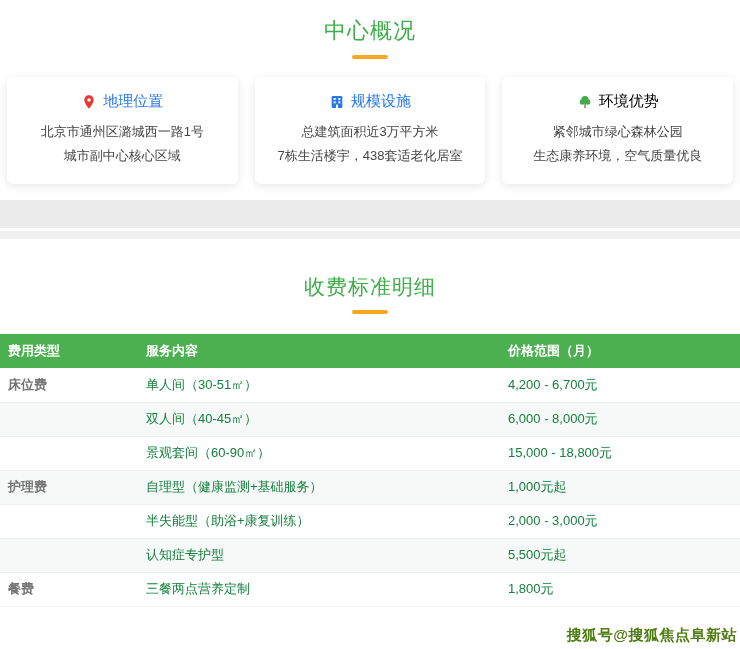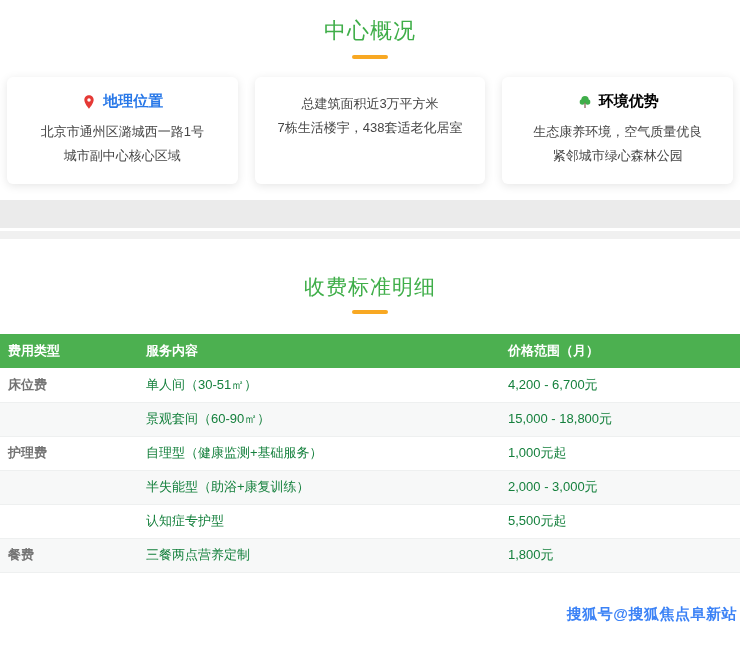--- a/index.html
+++ b/index.html
@@ -38,21 +38,21 @@
     box-shadow:0 2px 10px rgba(0,0,0,0.10);
     text-align:center;
     padding:15px 8px 16px;
   }
   .card-head {
     display:flex;
     align-items:center;
     justify-content:center;
     gap:6px;
     font-size:15px;
-    font-weight:bold;
+    font-weight:normal;
     margin-bottom:9px;
   }
   .card-head.blue { color:#2878e8; }
   .card-head.green { color:#000000; }
   .card-head svg { width:16px; height:16px; display:block; }
   .card-line {
     font-size:13px;
     color:#454545;
     line-height:1.85;
   }
@@ -80,24 +80,24 @@
     color:#15803d;
     border-bottom:1px solid #eef0f0;
     white-space:nowrap;
     overflow:hidden;
   }
   .fee-table td.col-type { font-weight:bold; color:#737373; }
   .fee-table tbody tr:nth-child(even) { background:#f7f8f8; }
   .watermark {
     position:absolute;
     right:3px;
-    bottom:25px;
+    bottom:4px;
     font-size:15px;
     font-weight:bold;
-    color:#3b82f6;
+    color:#4d7c0f;
     letter-spacing:0.5px;
   }
 </style>
 </head>
 <body>
 
 <div class="section-title title-1">中心概况</div>
 <div class="divider"></div>
 
 <div class="cards">
@@ -109,38 +109,51 @@
             <path fill="#e53935" d="M12 2C8.1 2 5 5.1 5 9c0 5.2 7 13 7 13s7-7.8 7-13c0-3.9-3.1-7-7-7zm0 9.6A2.6 2.6 0 1 1 12 6.4a2.6 2.6 0 0 1 0 5.2z"></path>
           </svg>
       </span>
       <span>地理位置</span>
     </div>
     <div class="card-line">北京市通州区潞城西一路1号</div>
     <div class="card-line">城市副中心核心区域</div>
   </div>
 
   <div class="card">
+    <div class="card-head blue">
+      <span>
+        <svg viewBox="0 0 24 24">
+            <rect x="4" y="3" width="16" height="18" rx="2" fill="#2878e8"></rect>
+            <rect x="7" y="6" width="3" height="3" fill="#fff"></rect>
+            <rect x="14" y="6" width="3" height="3" fill="#fff"></rect>
+            <rect x="7" y="11" width="3" height="3" fill="#fff"></rect>
+            <rect x="14" y="11" width="3" height="3" fill="#fff"></rect>
+            <rect x="10.5" y="16" width="3" height="5" fill="#fff"></rect>
+          </svg>
+      </span>
+      <span>规模设施</span>
+    </div>
     <div class="card-line">总建筑面积近3万平方米</div>
     <div class="card-line">7栋生活楼宇，438套适老化居室</div>
   </div>
 
   <div class="card">
     <div class="card-head green">
       <span>
         <svg viewBox="0 0 24 24">
             <circle cx="12" cy="8.5" r="5.5" fill="#3fae49"></circle>
             <circle cx="8" cy="12" r="4" fill="#3fae49"></circle>
             <circle cx="16" cy="12" r="4" fill="#3fae49"></circle>
             <rect x="11" y="13" width="2" height="8" fill="#8d6e63"></rect>
           </svg>
       </span>
       <span>环境优势</span>
     </div>
+    <div class="card-line">紧邻城市绿心森林公园</div>
     <div class="card-line">生态康养环境，空气质量优良</div>
-    <div class="card-line">紧邻城市绿心森林公园</div>
   </div>
 
 </div>
 
 <div class="band-a"></div>
 <div class="band-gap"></div>
 <div class="band-b"></div>
 
 <div class="section-title title-2">收费标准明细</div>
 <div class="divider"></div>
@@ -159,20 +172,25 @@
     </tr>
   </thead>
   <tbody>
     <tr>
       <td class="col-type">床位费</td>
       <td>单人间（30-51㎡）</td>
       <td>4,200 - 6,700元</td>
     </tr>
     <tr>
       <td class="col-type"></td>
+      <td>双人间（40-45㎡）</td>
+      <td>6,000 - 8,000元</td>
+    </tr>
+    <tr>
+      <td class="col-type"></td>
       <td>景观套间（60-90㎡）</td>
       <td>15,000 - 18,800元</td>
     </tr>
     <tr>
       <td class="col-type">护理费</td>
       <td>自理型（健康监测+基础服务）</td>
       <td>1,000元起</td>
     </tr>
     <tr>
       <td class="col-type"></td>

